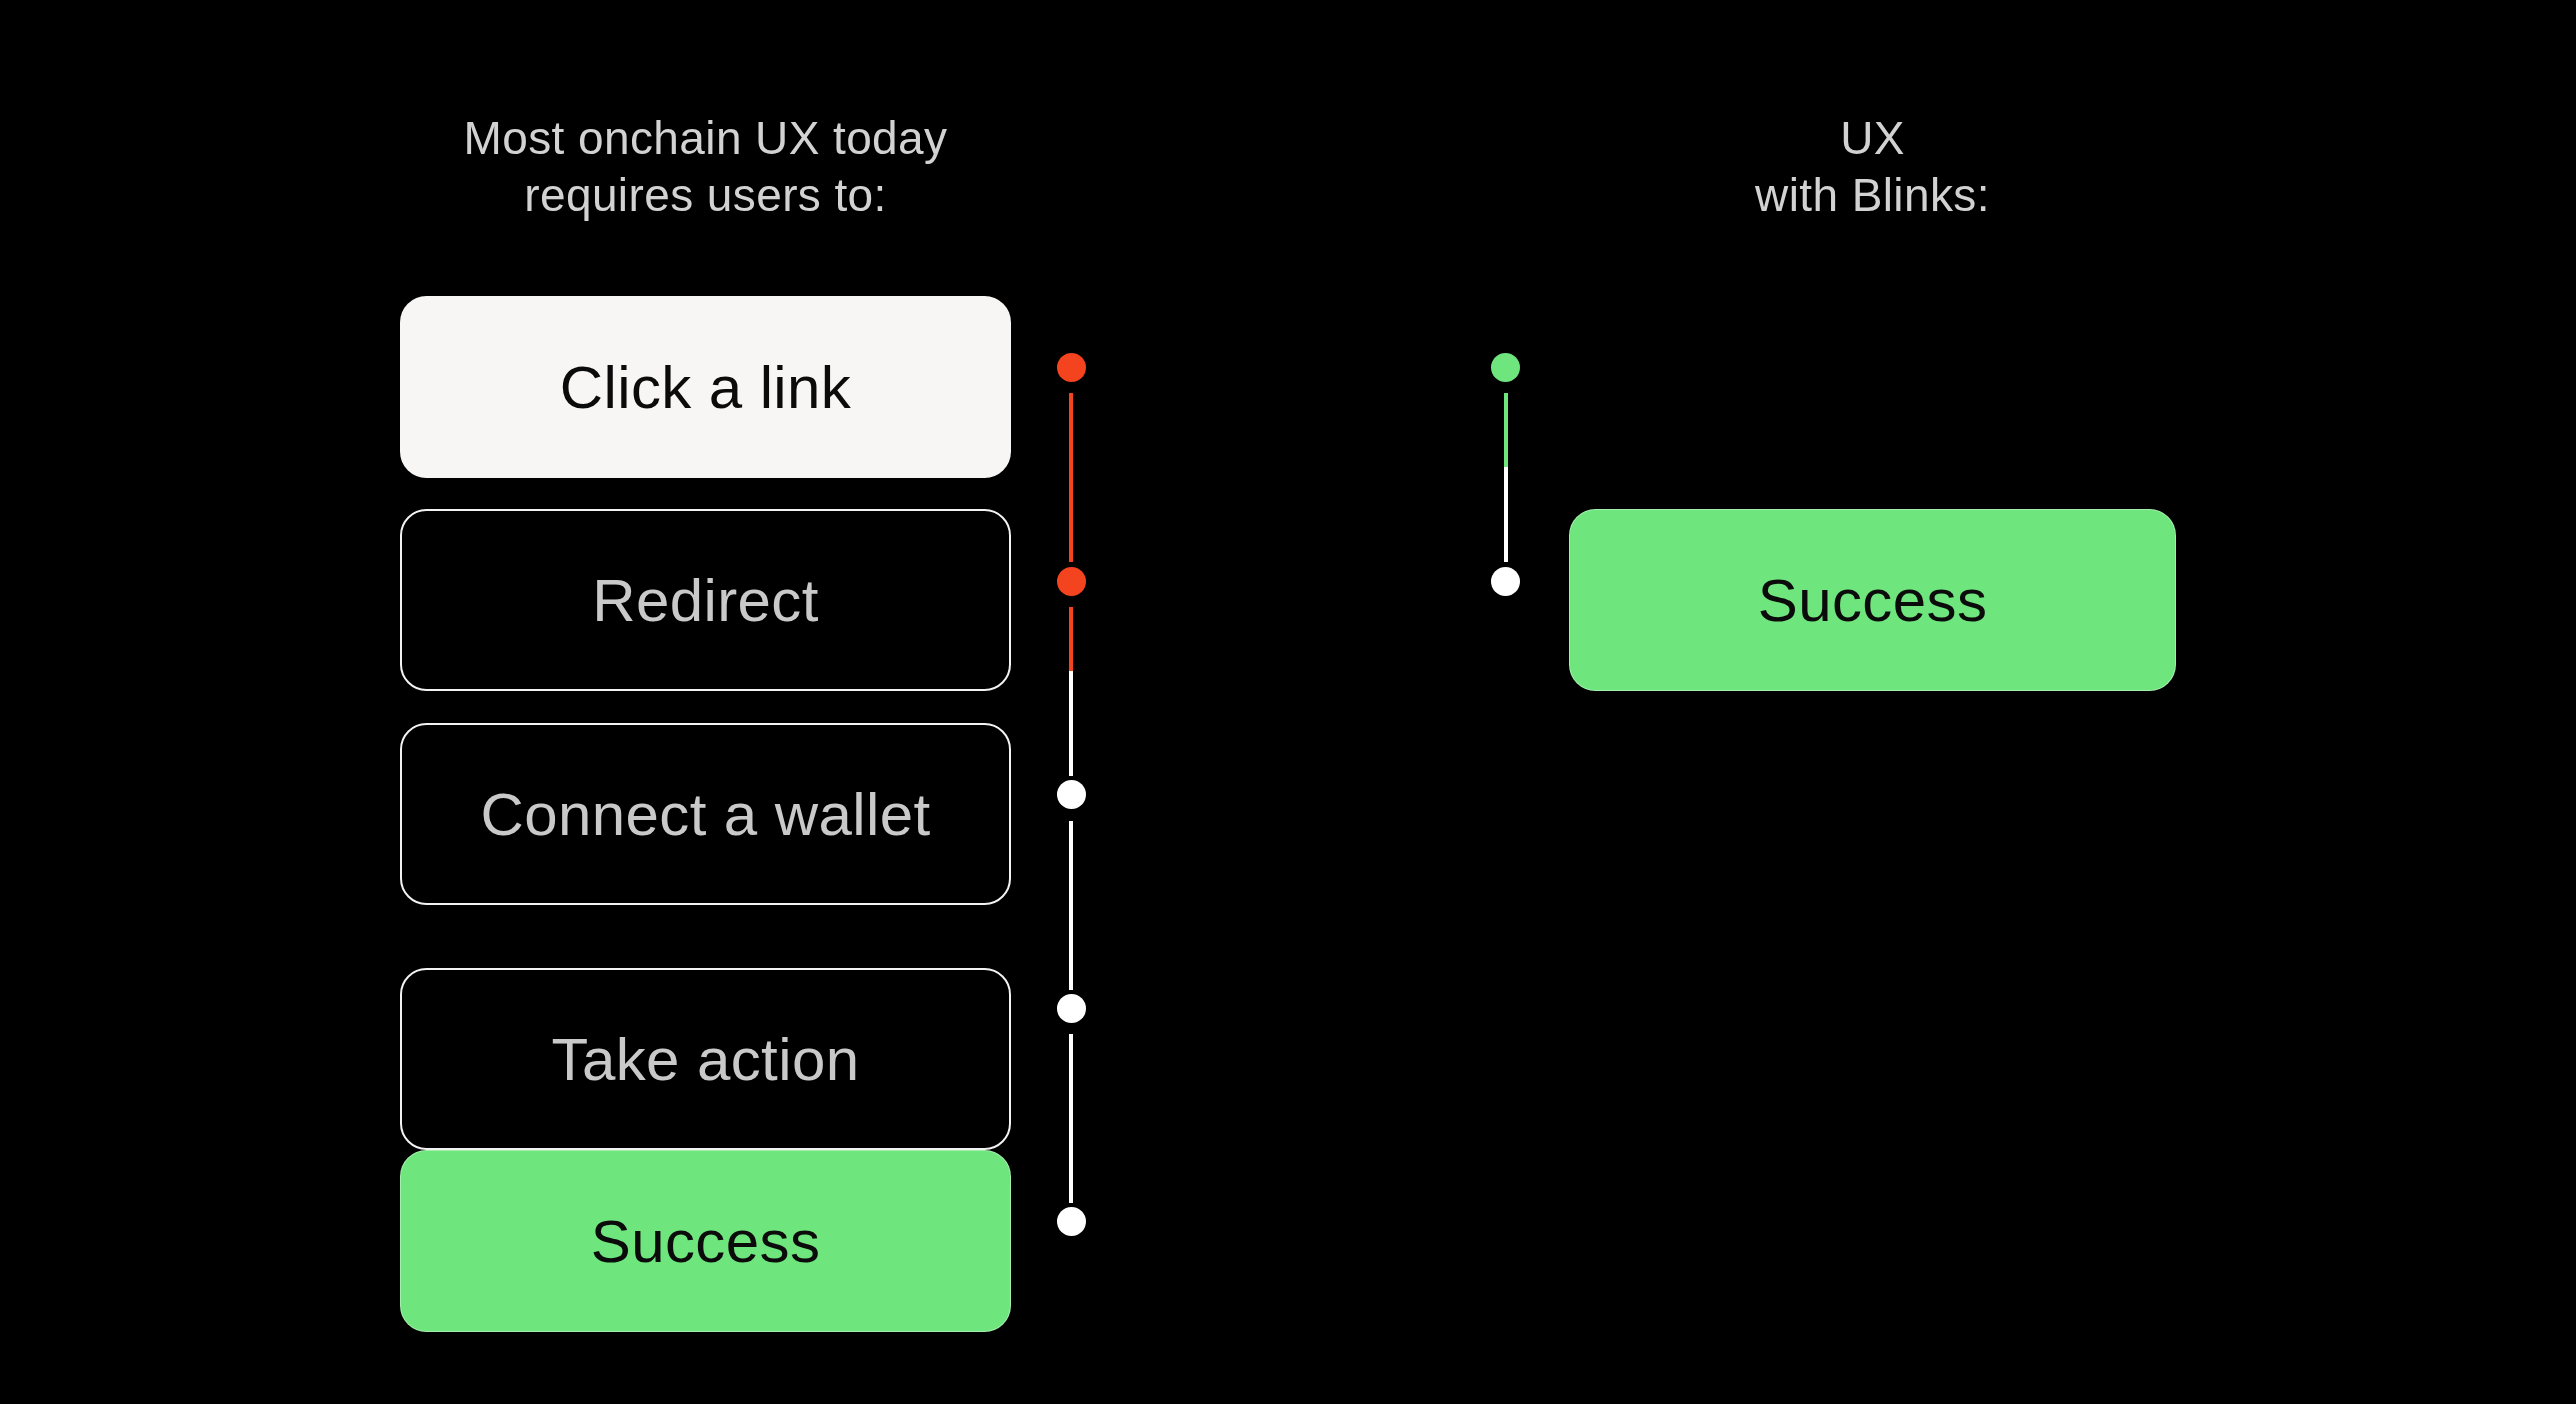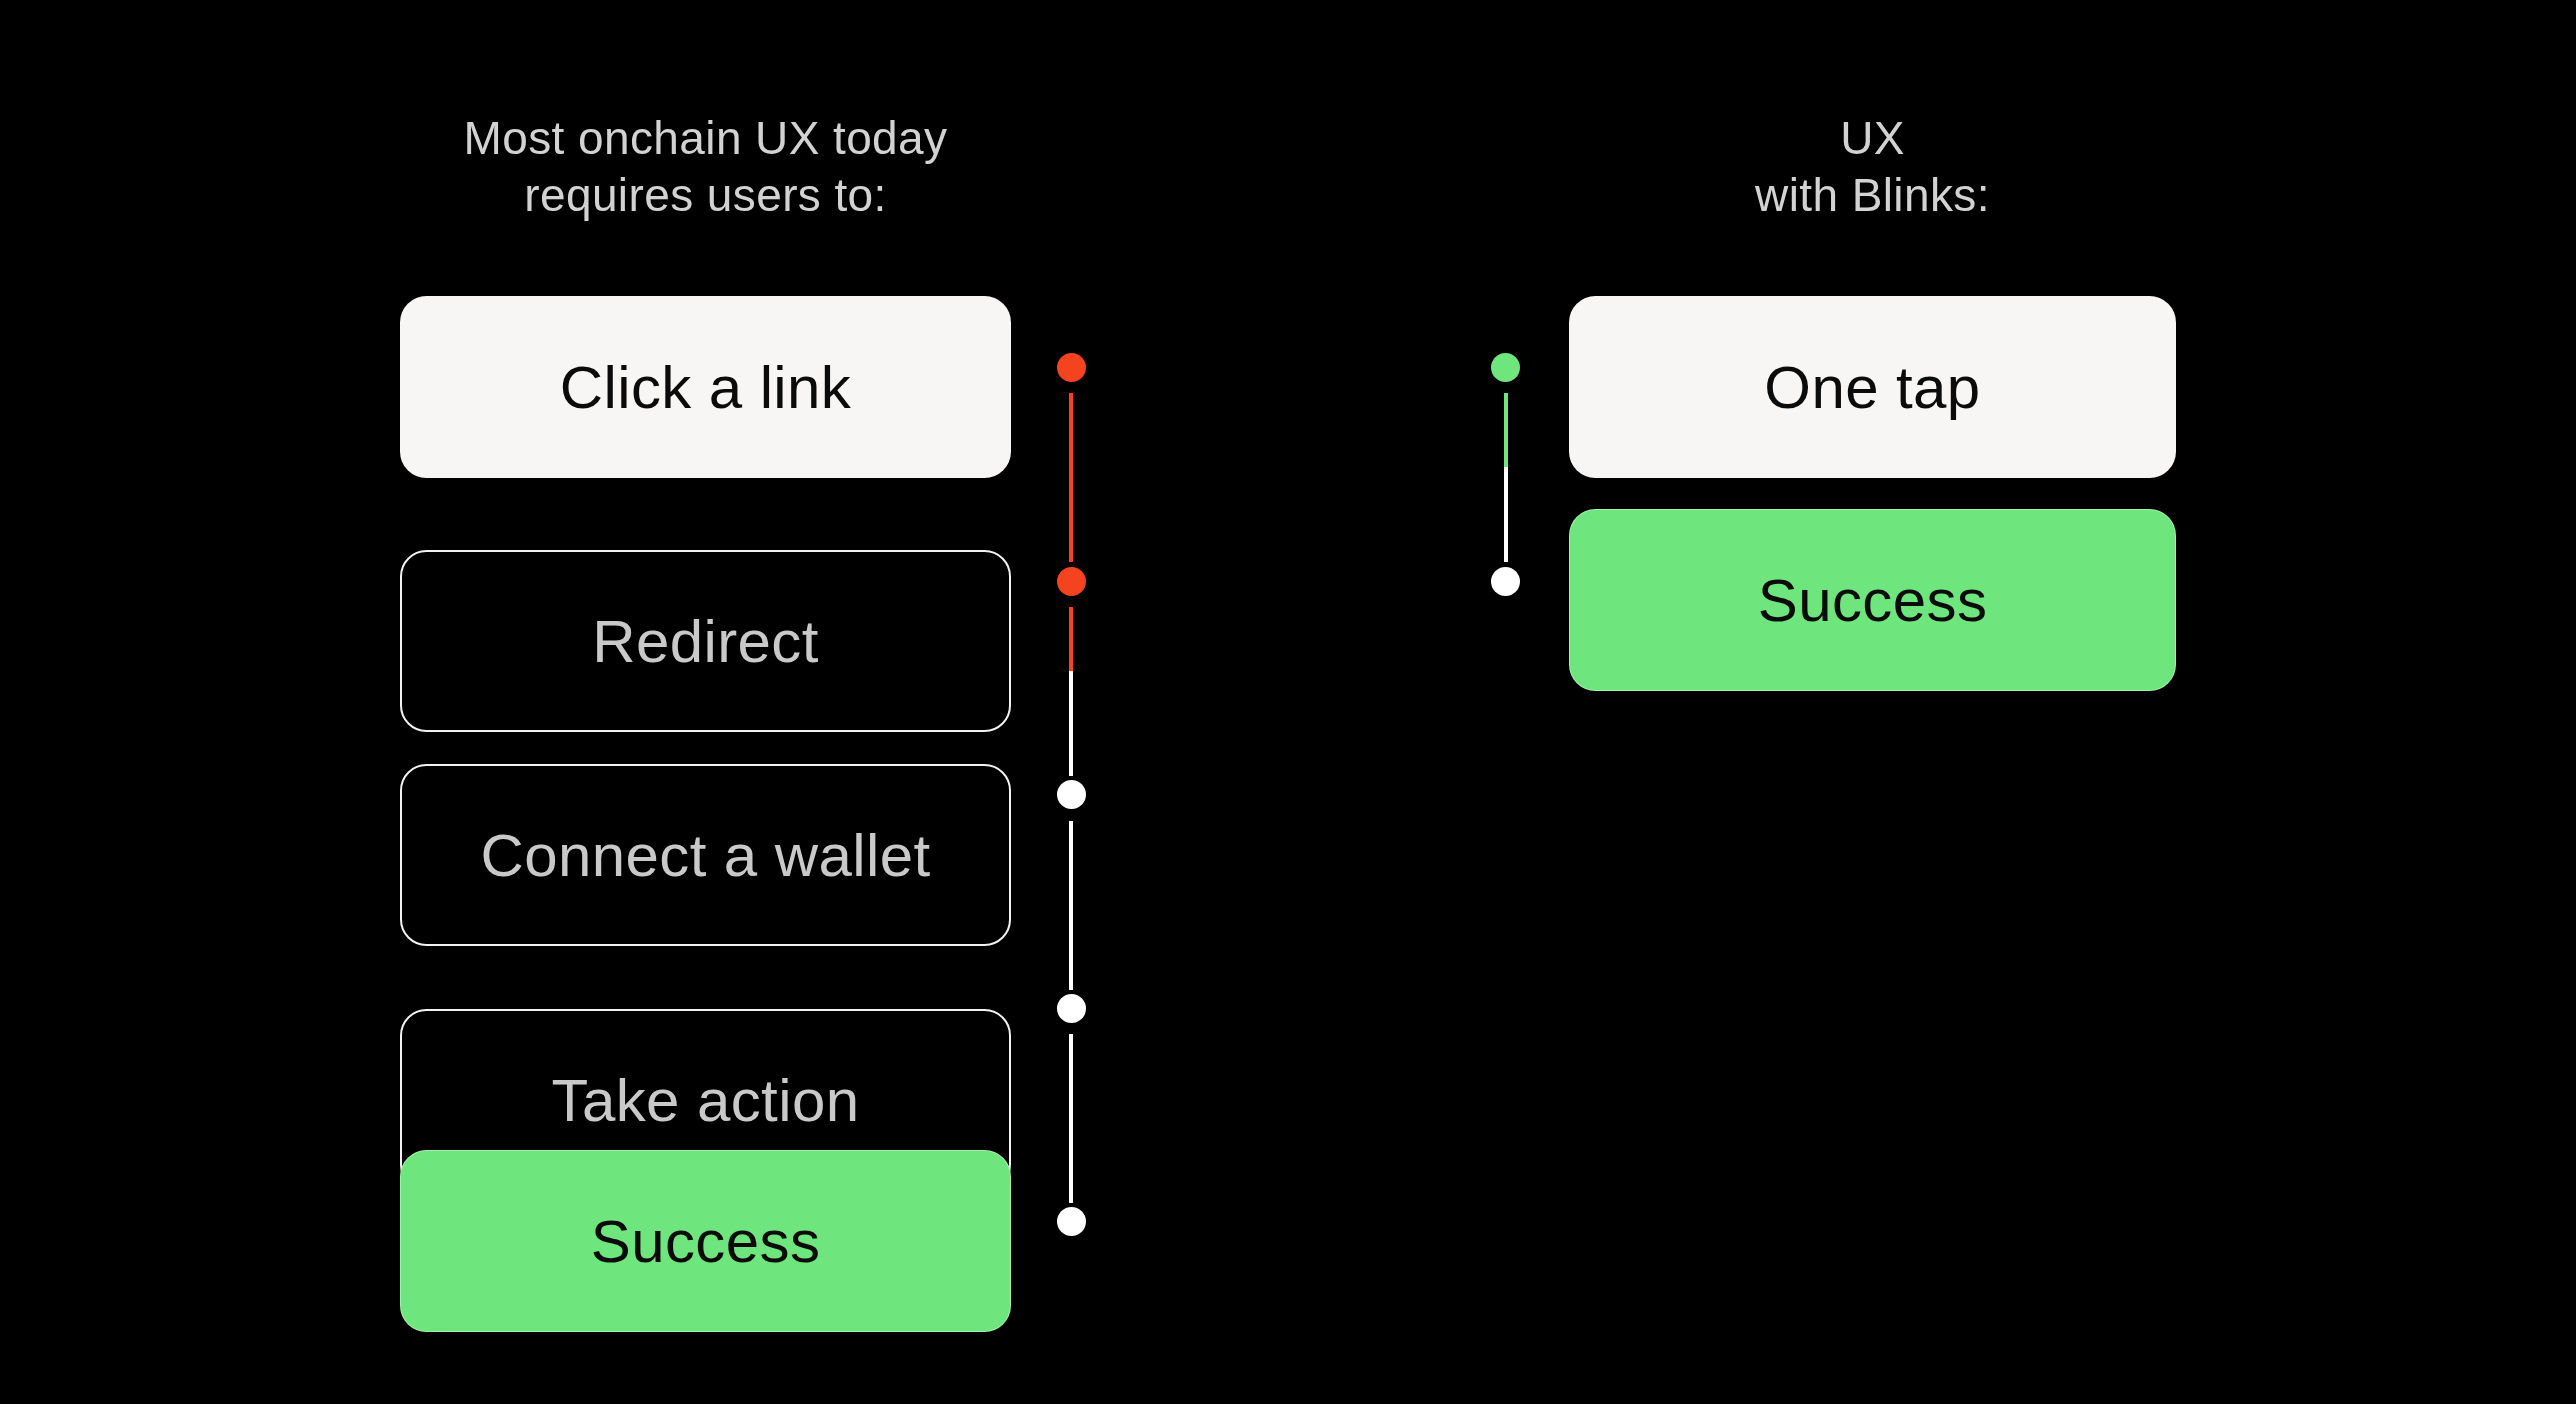--- a/index.html
+++ b/index.html
@@ -44,21 +44,20 @@
   .btn.rcol { left: 1569px; width: 607px; }
 
   .btn.filled-white {
     background: var(--button-white, #f7f6f4);
     color: var(--button-dark-text, #0b0b0b);
   }
   .btn.outlined {
     background: transparent;
     border: 2.2px solid var(--outline-border, #f2f2f2);
     color: var(--outline-text, #c9c9c9);
-    margin-top: 41px;
   }
   .btn.filled-green {
     background: var(--green, #6fe67d);
     color: var(--button-dark-text, #0b0b0b);
     border: 1.5px solid rgba(255, 255, 255, 0.35);
     text-align: right;
   }
 
   .dot {
     position: absolute;
@@ -117,21 +116,20 @@
   <div class="dot lcol red" style="top:567px"></div>
   <div class="dot lcol white" style="top:780px"></div>
   <div class="dot lcol white" style="top:994px"></div>
   <div class="dot lcol white" style="top:1207px"></div>
 
   <div class="seg lcol red" style="top:393px"></div>
   <div class="seg lcol red-to-white" style="top:607px"></div>
   <div class="seg lcol white" style="top:821px"></div>
   <div class="seg lcol white" style="top:1034px"></div>
 
-  <div class="btn rcol filled-white" style="top:296px">One tap</div>
   <div class="btn rcol filled-green" style="top:509px">Success</div>
 
   <div class="dot rcol green" style="top:353px"></div>
   <div class="dot rcol white" style="top:567px"></div>
 
   <div class="seg rcol green-to-white" style="top:393px"></div>
 
 </div>
 
 

